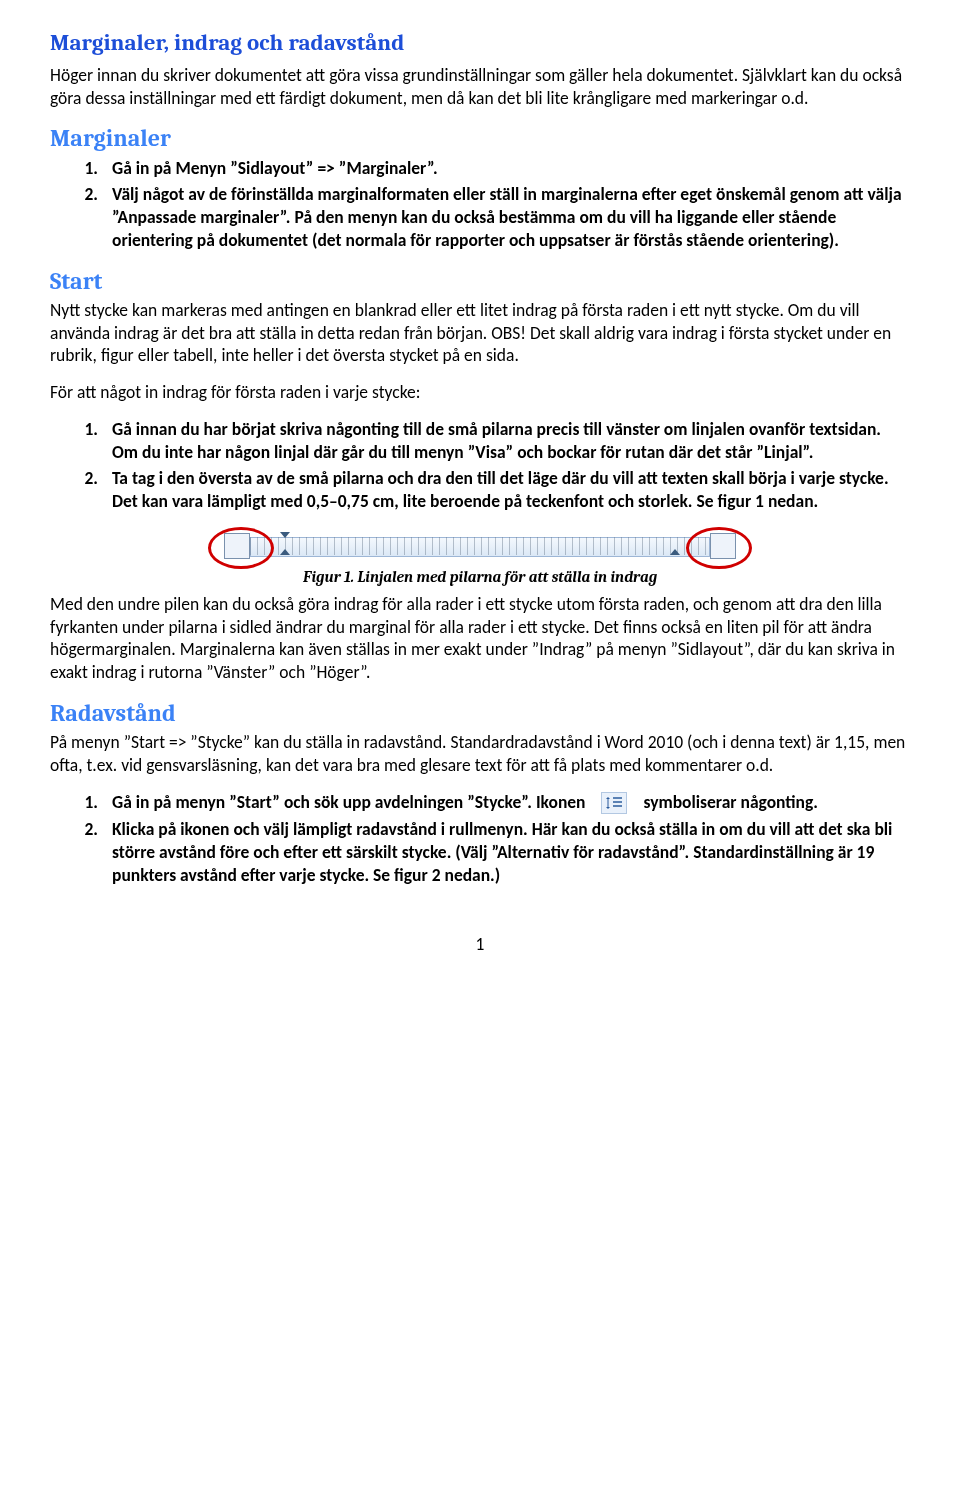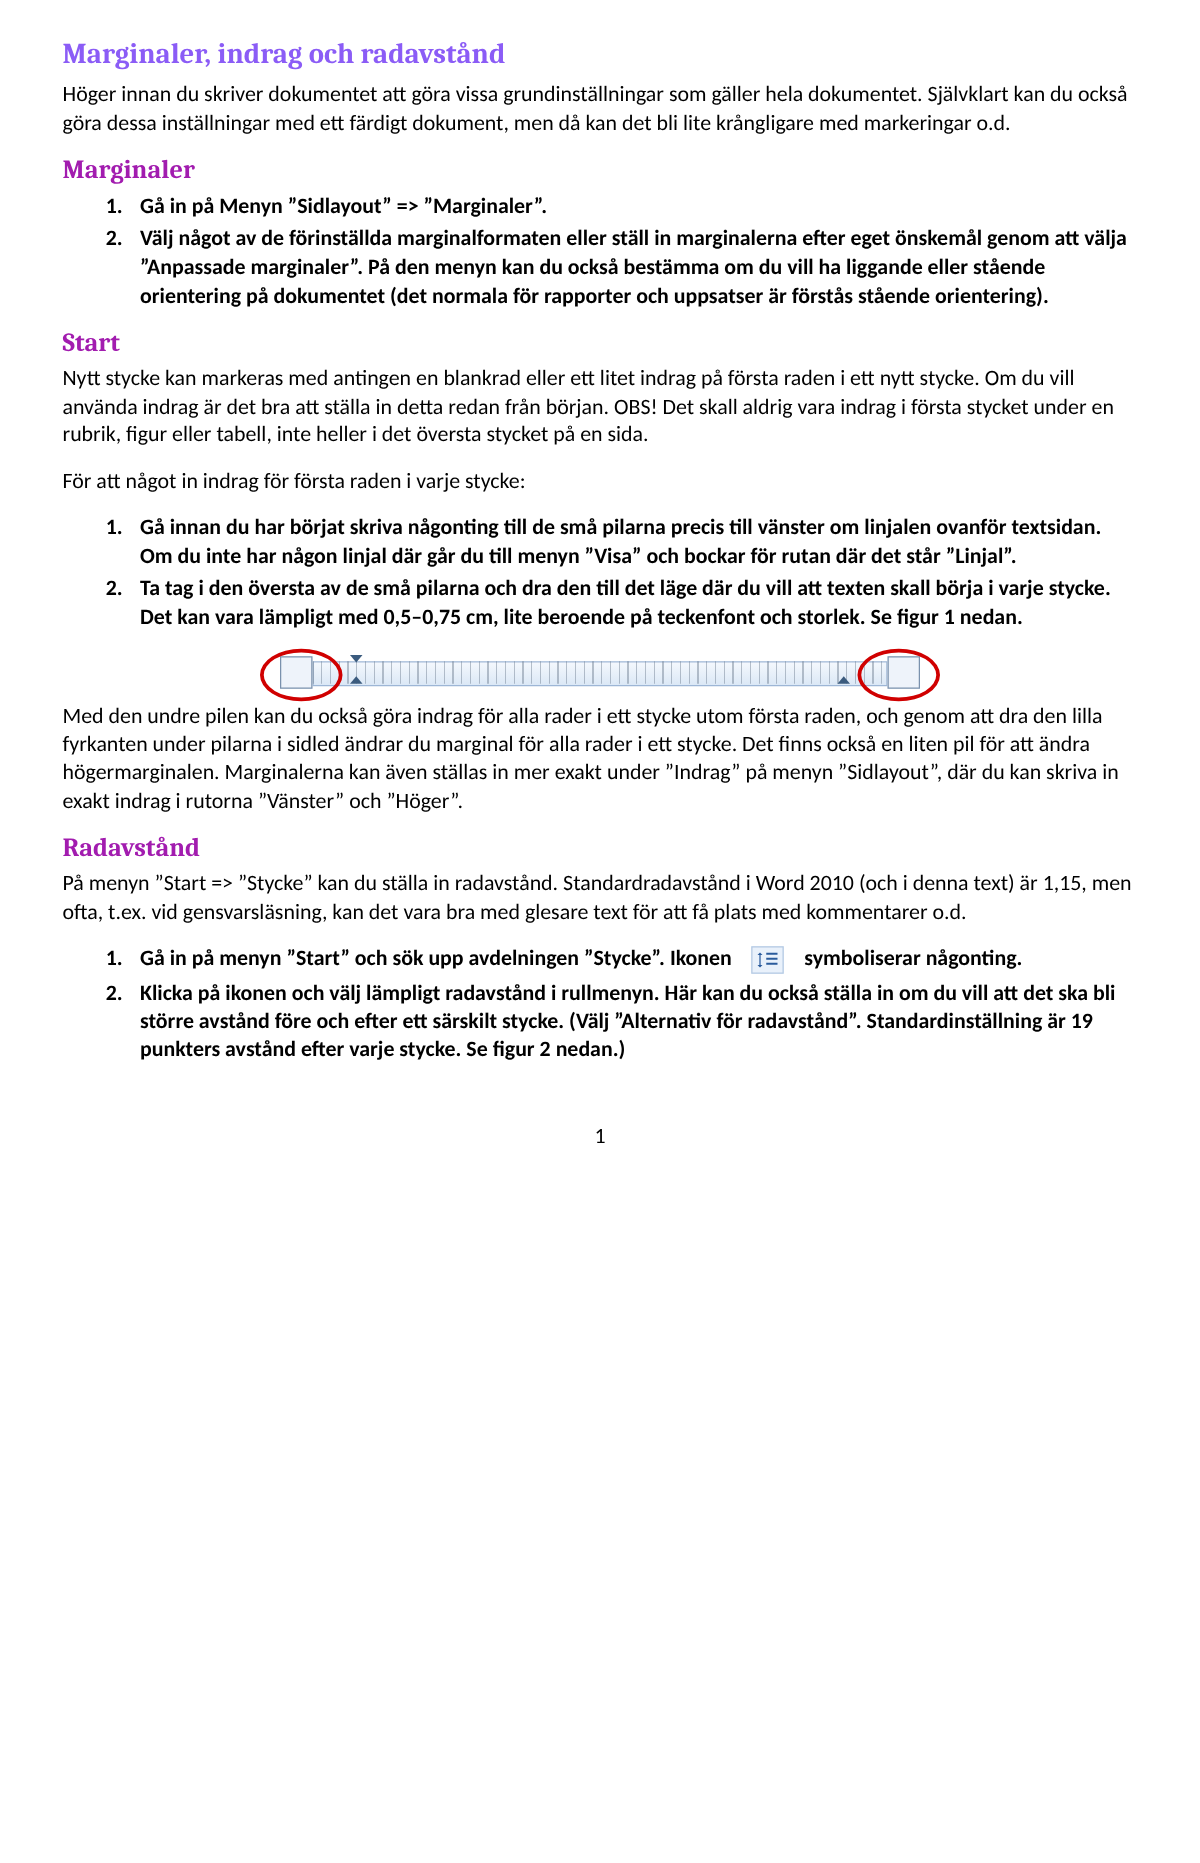--- a/index.html
+++ b/index.html
@@ -10,28 +10,28 @@
     line-height: 1.3;
     color: #000;
     background: #fff;
     width: 960px;
     box-sizing: border-box;
   }
   h1 {
     font-family: Cambria, Georgia, serif;
     font-size: 23px;
     font-weight: bold;
-    color: #8b5cf6;
+    color: #1d4ed8;
     margin: 0 0 6px 0;
   }
   h2 {
     font-family: Cambria, Georgia, serif;
-    font-size: 21px;
+    font-size: 24px;
     font-weight: bold;
-    color: #a21caf;
+    color: #3b82f6;
     margin: 14px 0 2px 0;
   }
   p {
     margin: 0 0 14px 0;
   }
   ol {
     margin: 0 0 14px 0;
     padding-left: 52px;
   }
   li {
@@ -142,20 +142,21 @@
     <div class="ruler-bar"></div>
     <div class="ruler-ticks"></div>
     <div class="ruler-square ruler-left"></div>
     <div class="ruler-square ruler-right"></div>
     <div class="ruler-marker" style="left:60px"></div>
     <div class="ruler-marker bottom" style="left:60px"></div>
     <div class="ruler-marker bottom" style="right:60px"></div>
     <div class="red-circle left"></div>
     <div class="red-circle right"></div>
   </div>
+  <div class="fig-caption">Figur 1. Linjalen med pilarna för att ställa in indrag</div>
 </div>
 
 <p>Med den undre pilen kan du också göra indrag för alla rader i ett stycke utom första raden, och genom att dra den lilla fyrkanten under pilarna i sidled ändrar du marginal för alla rader i ett stycke. Det finns också en liten pil för att ändra högermarginalen. Marginalerna kan även ställas in mer exakt under ”Indrag” på menyn ”Sidlayout”, där du kan skriva in exakt indrag i rutorna ”Vänster” och ”Höger”.</p>
 
 <h2>Radavstånd</h2>
 <p>På menyn ”Start =&gt; ”Stycke” kan du ställa in radavstånd. Standardradavstånd i Word 2010 (och i denna text) är 1,15, men ofta, t.ex. vid gensvarsläsning, kan det vara bra med glesare text för att få plats med kommentarer o.d.</p>
 
 <ol>
   <li>
     <span>Gå in på menyn ”Start” och sök upp avdelningen ”Stycke”. Ikonen</span>

